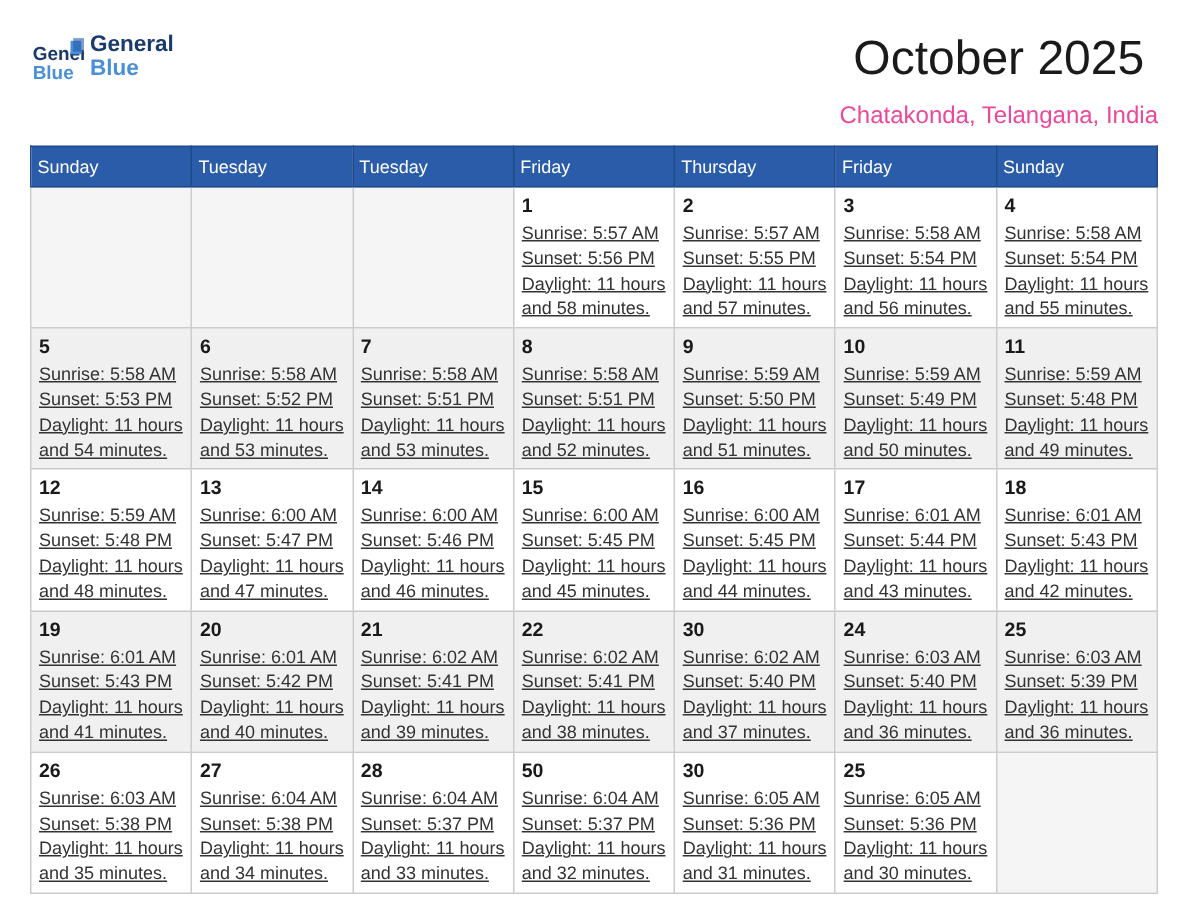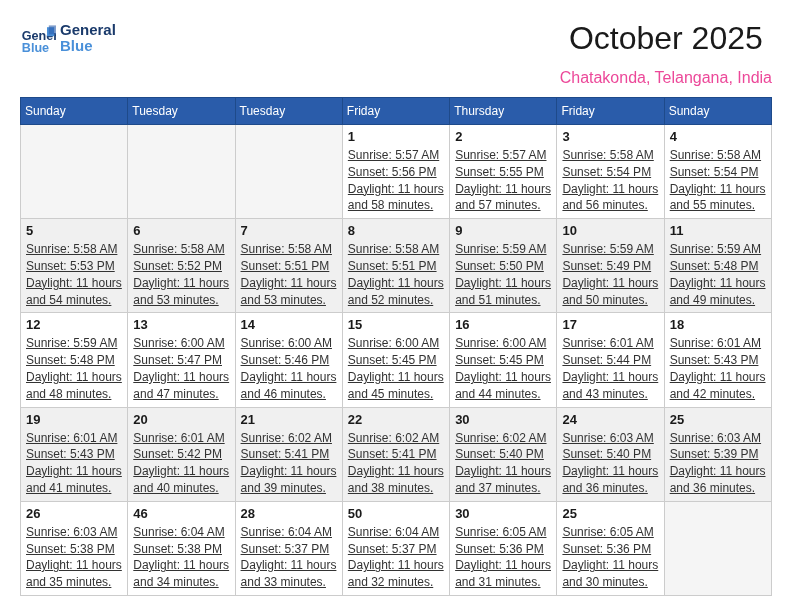--- a/index.html
+++ b/index.html
@@ -302,21 +302,21 @@
       </tr>
       <tr>
         <td>
           <div class="day-number">26</div>
           <div class="day-info" style="white-space: pre-line;">Sunrise: 6:03 AM
 Sunset: 5:38 PM
 Daylight: 11 hours
 and 35 minutes.</div>
         </td>
         <td>
-          <div class="day-number">46</div>
+          <div class="day-number">27</div>
           <div class="day-info" style="white-space: pre-line;">Sunrise: 6:04 AM
 Sunset: 5:38 PM
 Daylight: 11 hours
 and 34 minutes.</div>
         </td>
         <td>
           <div class="day-number">28</div>
           <div class="day-info" style="white-space: pre-line;">Sunrise: 6:04 AM
 Sunset: 5:37 PM
 Daylight: 11 hours

